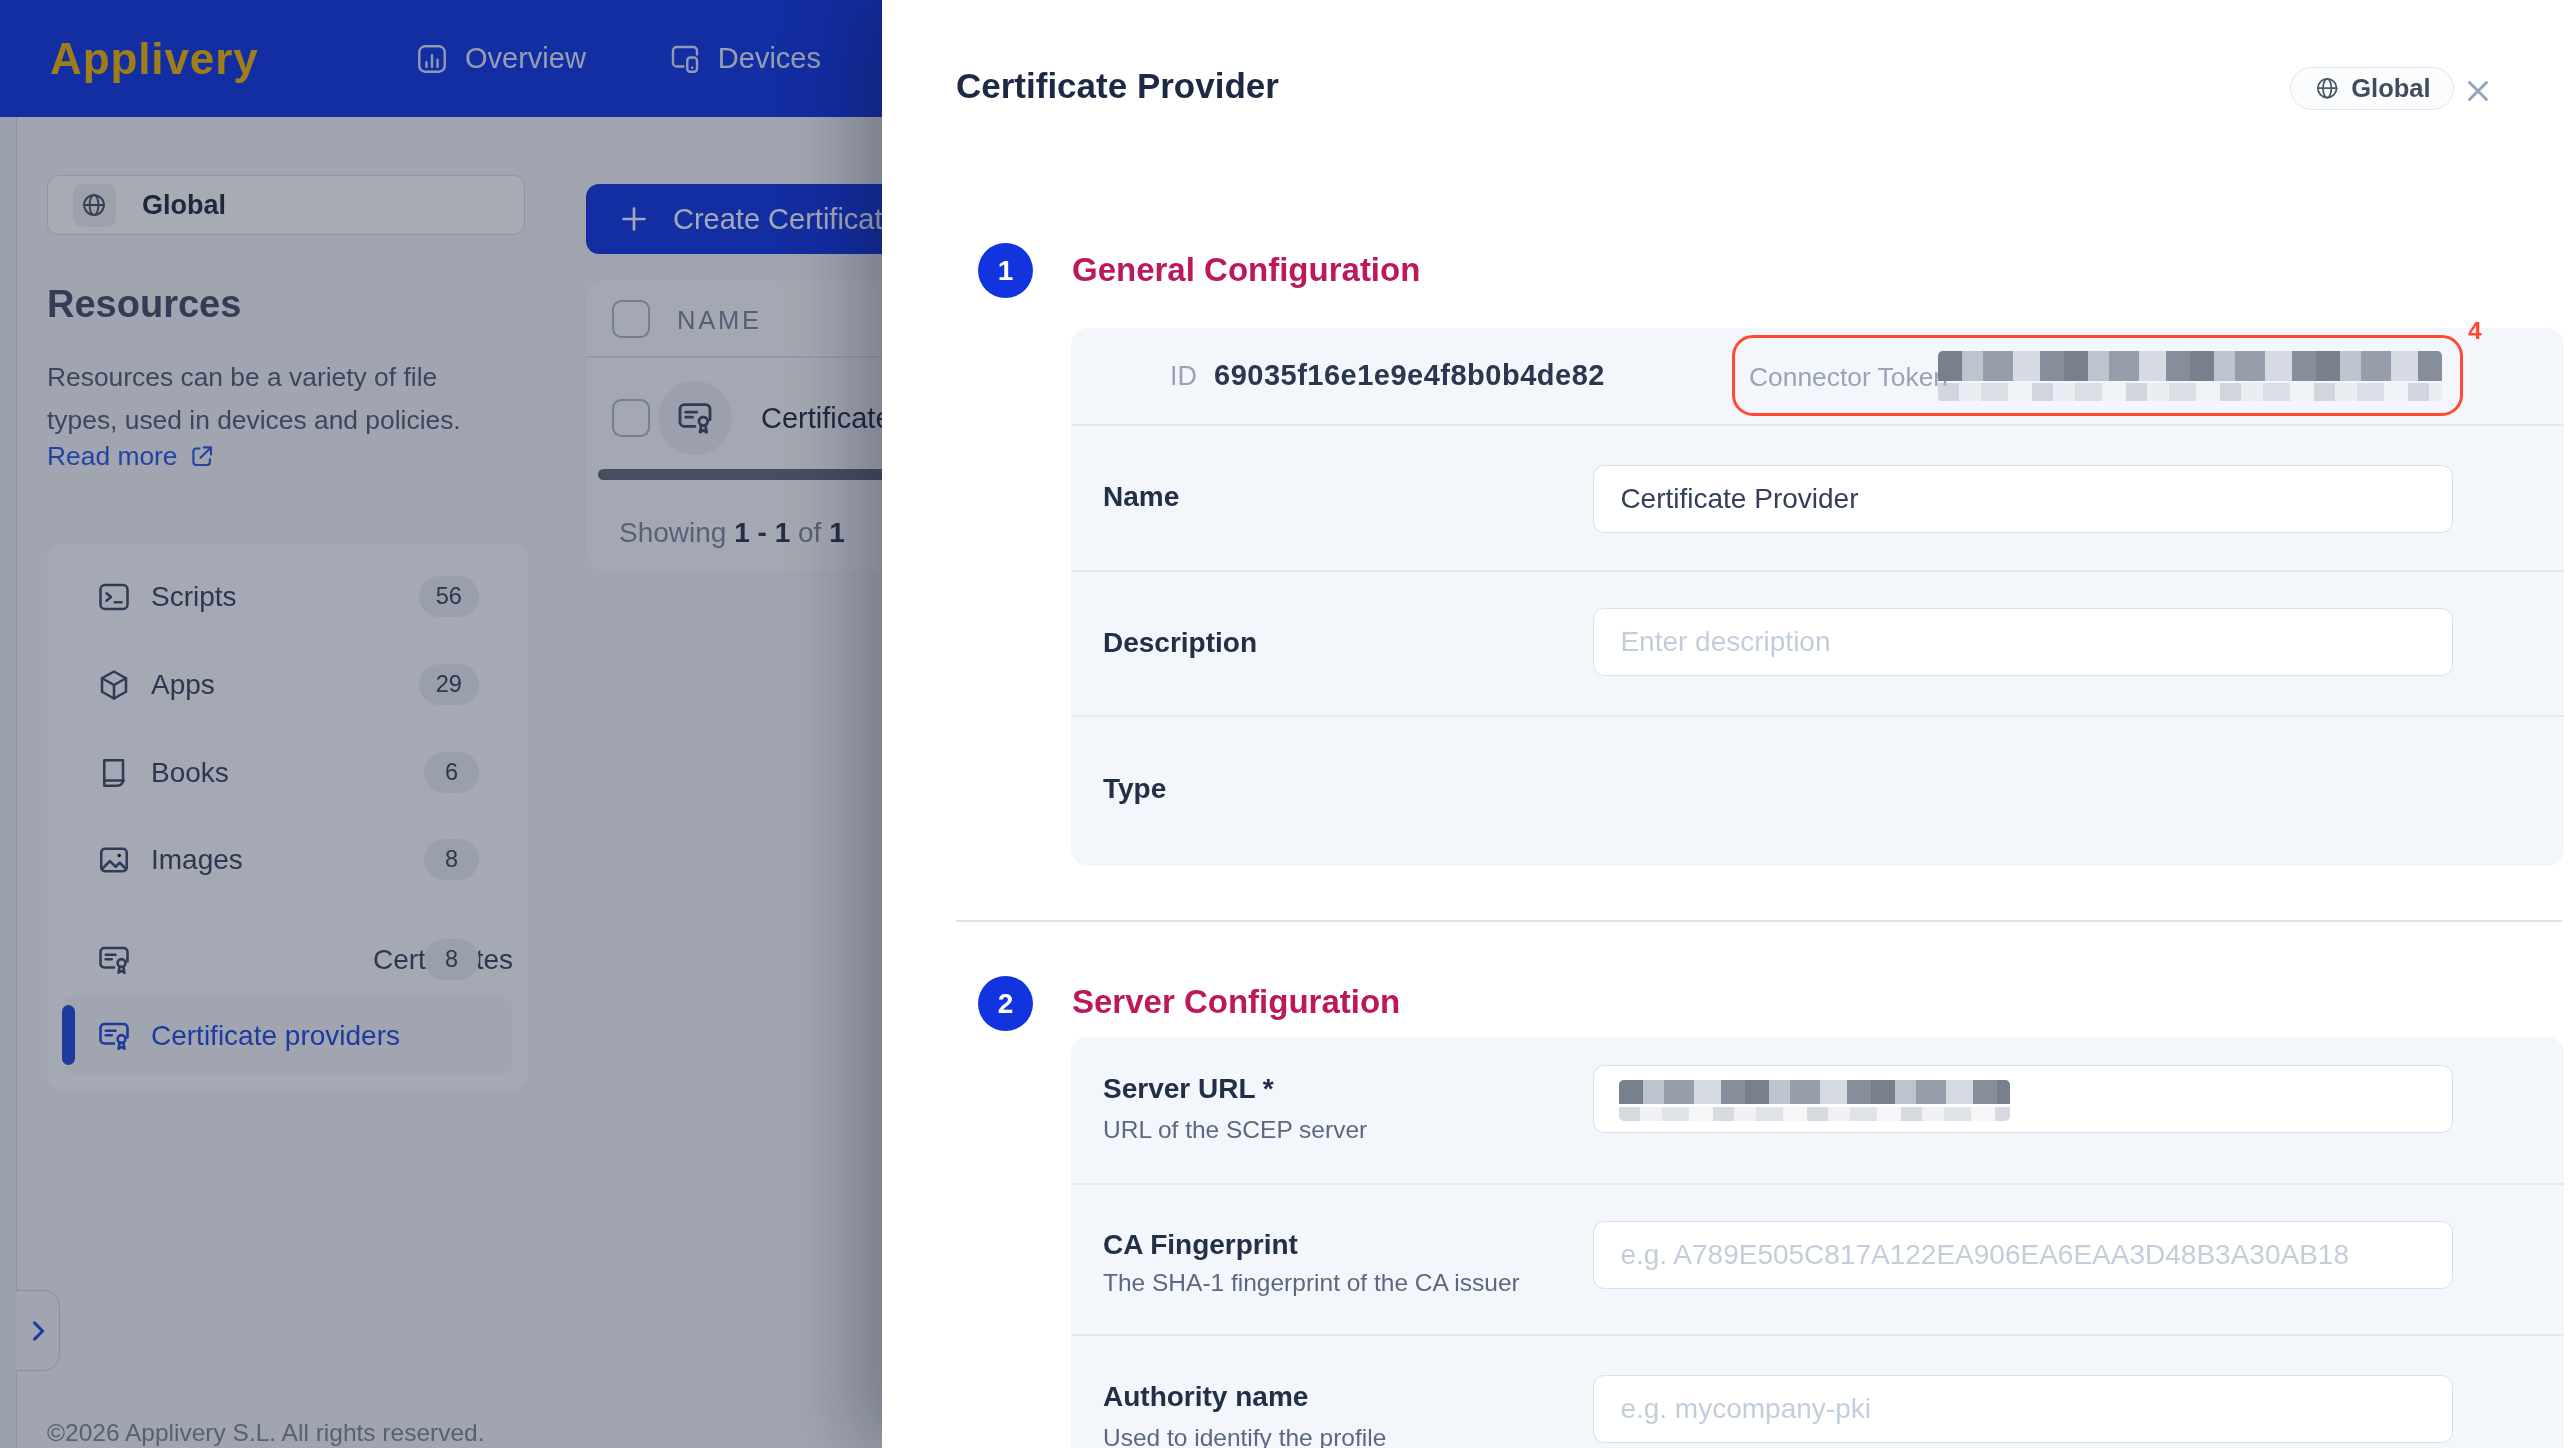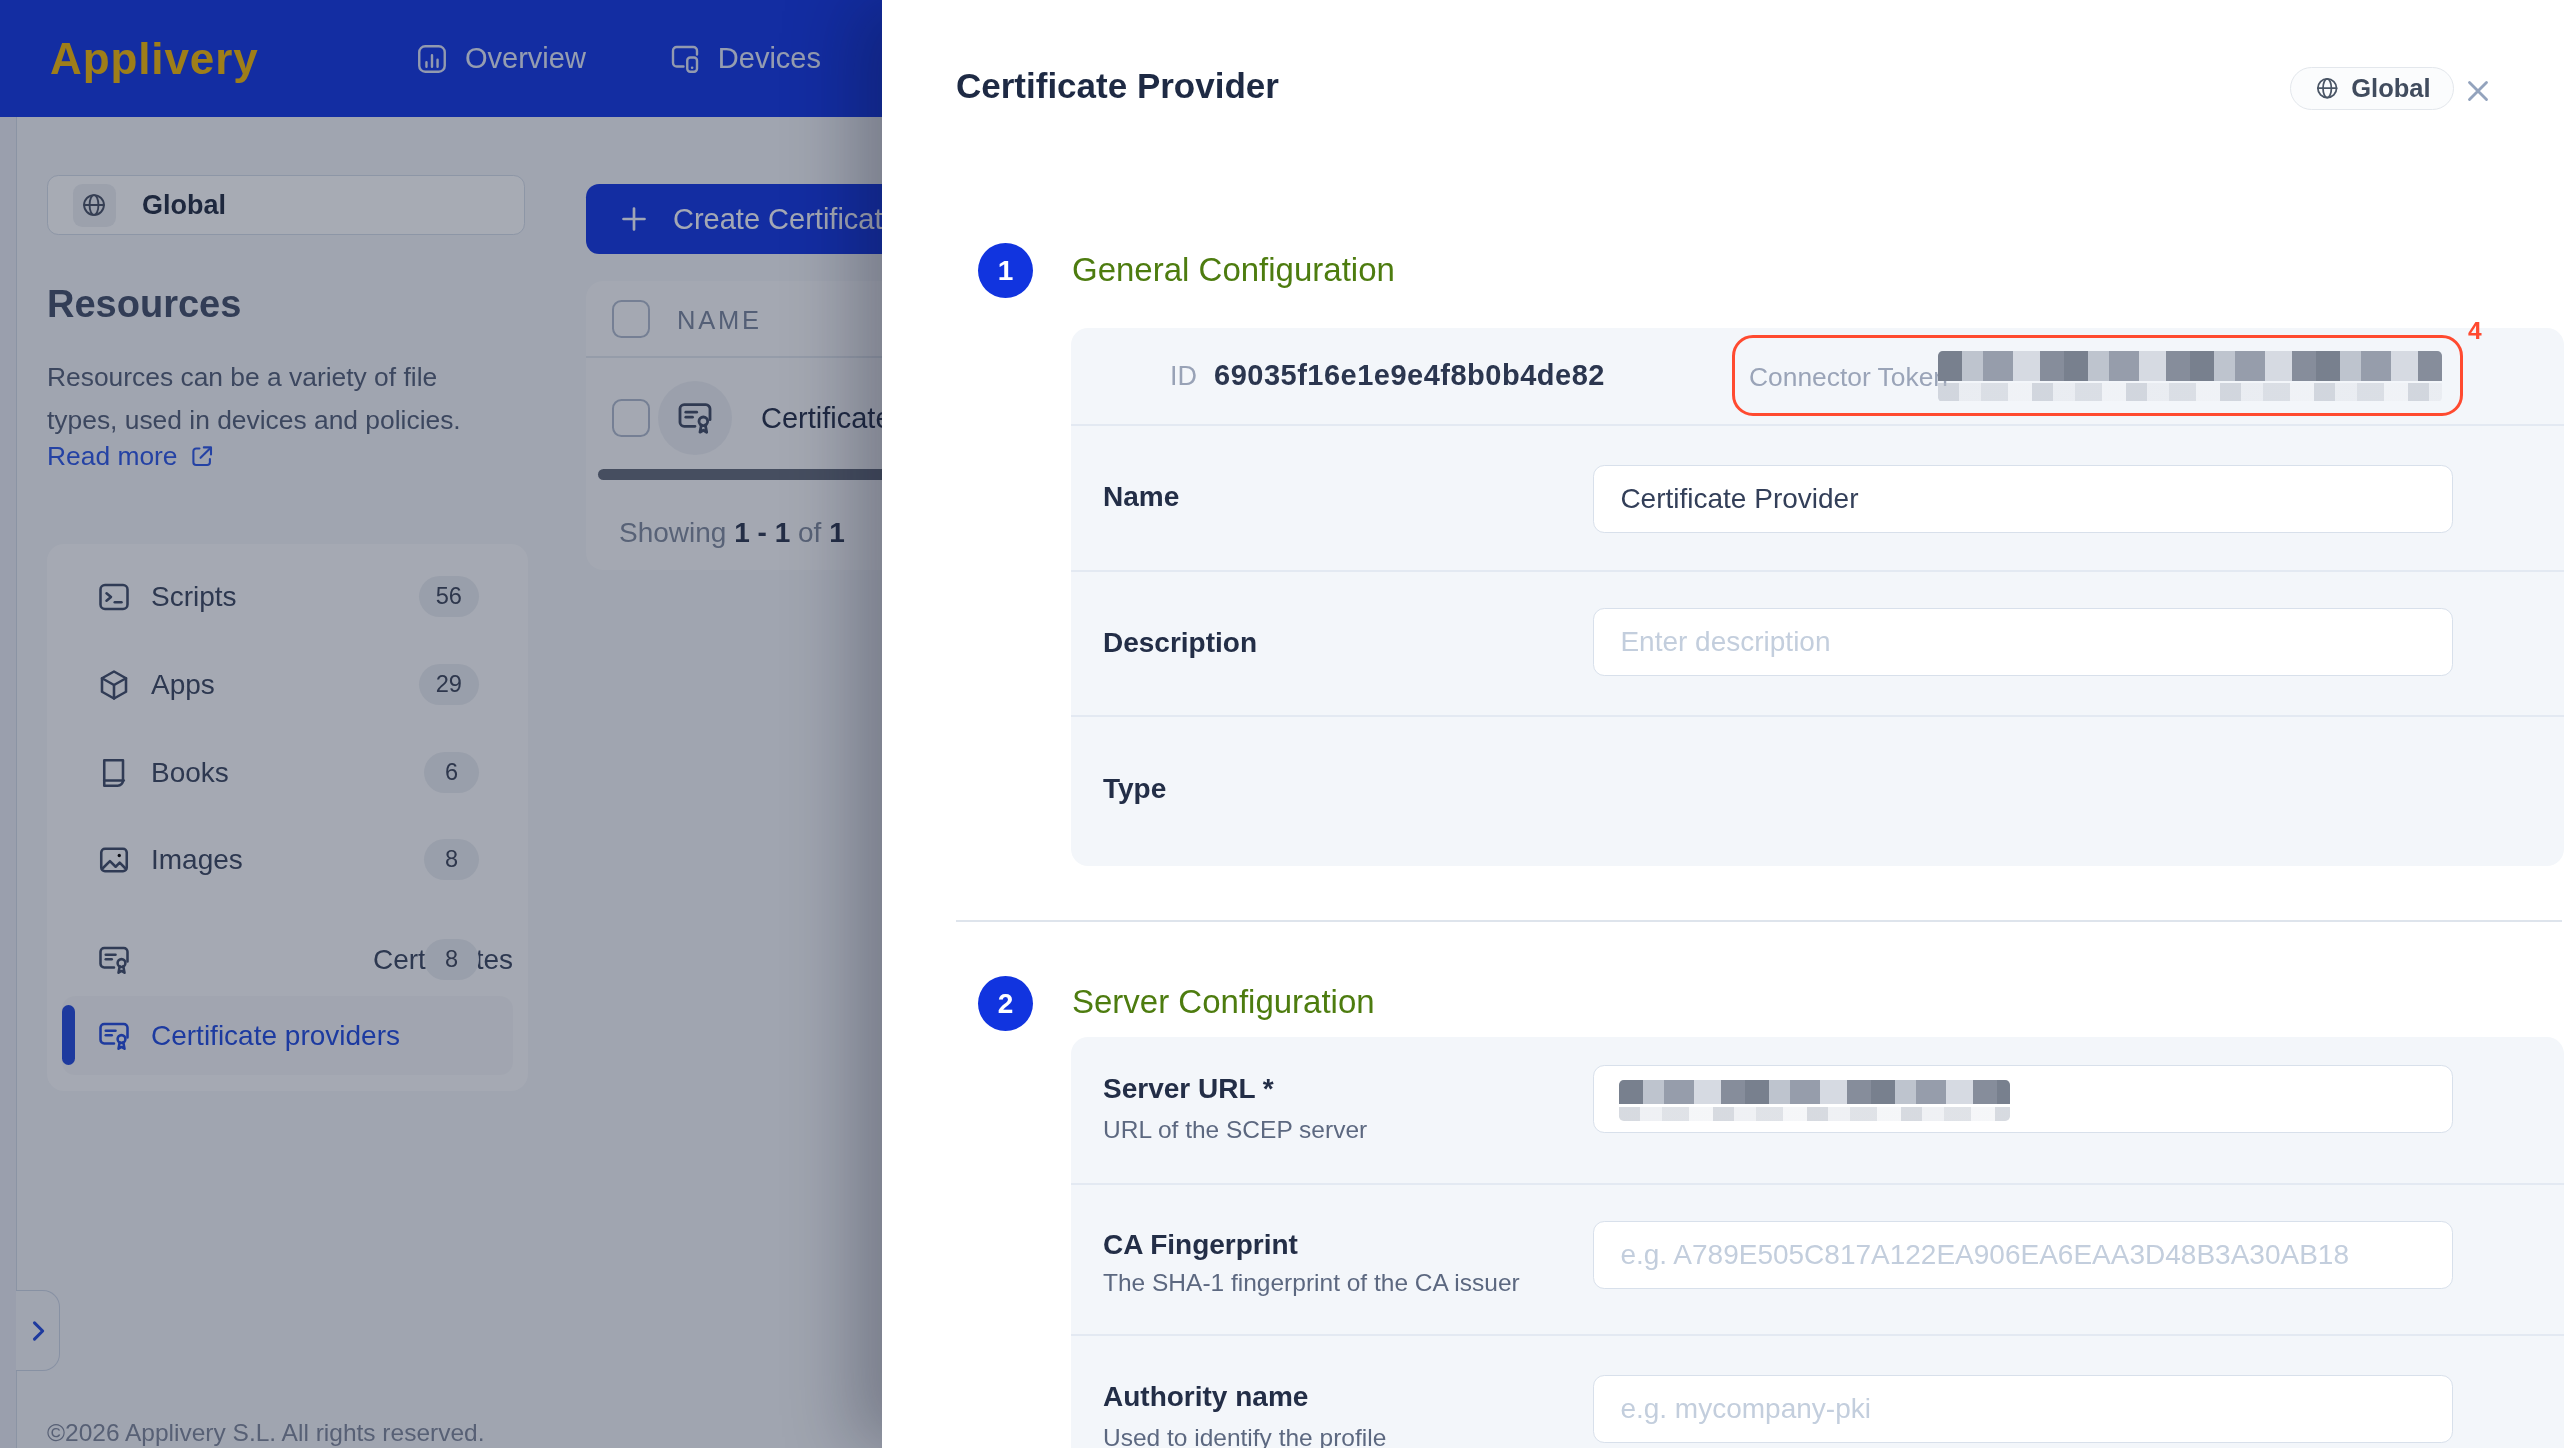--- a/index.html
+++ b/index.html
@@ -62,21 +62,21 @@
     box-shadow:-28px 0 66px rgba(10,16,35,.28);}
   .drawer-title{position:absolute;left:74px;top:66px;font-size:35px;font-weight:700;color:#1E2A44;}
   .scope-badge{position:absolute;left:1408px;top:67px;height:43px;padding:0 22.6px;border:1.9px solid #E3E7EC;
     border-radius:22.6px;background:#FBFCFD;display:flex;align-items:center;gap:11.3px;box-sizing:border-box;}
   .scope-badge svg{width:26.4px;height:26.4px;stroke:#4A5565;}
   .scope-badge .lbl{font-size:25.5px;font-weight:600;color:#414C5E;}
   .drawer-close{position:absolute;left:1577px;top:72px;width:38px;height:38px;display:flex;align-items:center;justify-content:center;}
   .drawer-close svg{width:34px;height:34px;stroke:#93A3BD;}
   .step-circle{position:absolute;width:55px;height:55px;border-radius:50%;background:#1134DF;color:#FFFFFF;
     font-size:28px;font-weight:600;display:flex;align-items:center;justify-content:center;}
-  .step-title{position:absolute;left:190px;font-size:33px;font-weight:400;color:#4d7c0f;}
+  .step-title{position:absolute;left:190px;font-size:33px;font-weight:700;color:#be185d;}
   .sec-card{position:absolute;left:189px;width:1493px;background:#F3F6FA;border-radius:17px;}
   .card-divider{position:absolute;left:189px;width:1493px;height:1.9px;background:#E3E9F2;}
   .sec-divider{position:absolute;left:74px;width:1606px;height:1.9px;background:#DEE4EC;}
   .f-label{position:absolute;left:221px;font-size:28px;font-weight:600;color:#232E47;}
   .f-helper{position:absolute;left:221px;font-size:24.5px;color:#5C6880;}
   .f-input{position:absolute;left:711px;width:860px;height:68px;box-sizing:border-box;background:#FFFFFF;
     border:1.9px solid #D8E0EB;border-radius:11.3px;padding:0 26.4px;font-size:28px;color:#333F59;
     font-family:"Liberation Sans", sans-serif;outline:none;}
   .f-input::placeholder{color:#C3CEDD;}
   .f-select{position:absolute;left:711px;width:860px;height:68px;box-sizing:border-box;background:#EDF1F7;

